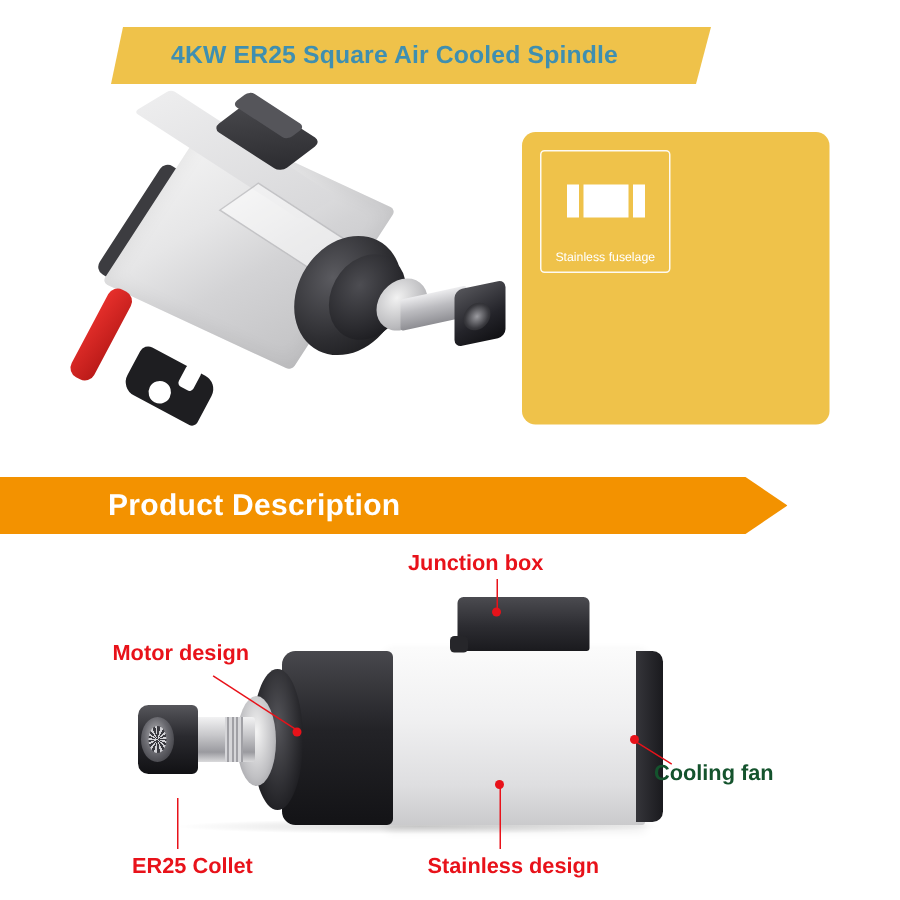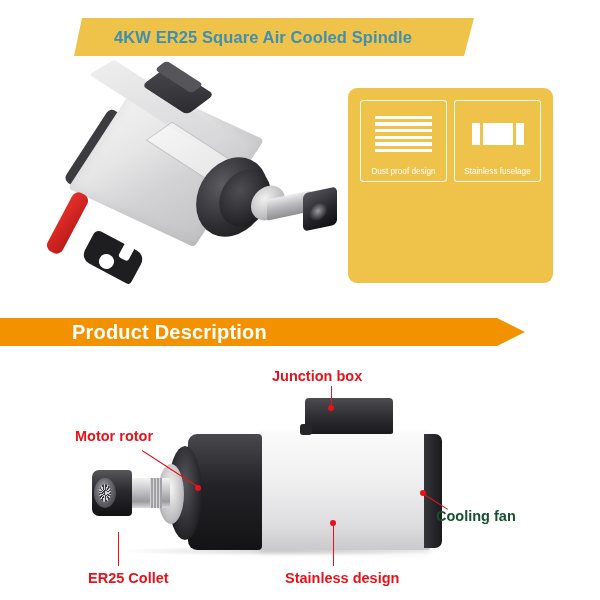--- a/index.html
+++ b/index.html
@@ -180,21 +180,21 @@
   }
   .icon-bars { display: flex; flex-direction: column; gap: 3.2px; width: 66%; }
   .icon-bars i { display: block; height: 3.4px; background: #ffffff; border-radius: .5px; }
   .icon-fuselage { display: flex; align-items: center; gap: 3px; width: 76%; justify-content: center; }
   .icon-fuselage .seg-s { width: 8px; height: 22px; background: #fff; }
   .icon-fuselage .seg-m { width: 30px; height: 22px; background: #fff; }
 
   
   .section-banner {
     position: absolute; left: 0; top: 318px;
-    width: 525px; height: 28px;
+    width: 525px; height: 38px;
     background: var(--orange, #f39200);
     clip-path: polygon(0 0, calc(100% - 28px) 0, 100% 50%, calc(100% - 28px) 100%, 0 100%);
     display: flex; align-items: center;
   }
   .section-title {
     margin-left: 72px;
     font-size: 20px; font-weight: bold; color: #ffffff;
     letter-spacing: .2px; white-space: nowrap;
   }
 
@@ -322,33 +322,20 @@
     <div class="sp-nut"></div>
     <div class="sp-nut-face"></div>
     <div class="wrench-handle"></div>
     <div class="wrench-head"></div>
     <div class="wrench-notch"></div>
     <div class="wrench-notch2"></div>
   </div>
 
   <div class="feature-grid">
 
-    <div class="feature-cell">
-      <div class="feature-icon">
-        <div class="icon-bars">
-          <i></i>
-            <i></i>
-            <i></i>
-            <i></i>
-            <i></i>
-            <i></i>
-        </div>
-      </div>
-      <div class="feature-label">Dust proof design</div>
-    </div>
 
     <div class="feature-cell">
       <div class="feature-icon">
         <div class="icon-fuselage">
           <span class="seg-s"></span>
             <span class="seg-m"></span>
             <span class="seg-s"></span>
         </div>
       </div>
       <div class="feature-label">Stainless fuselage</div>
@@ -375,21 +362,21 @@
     <div class="d-shaft-ring"></div>
     <div class="d-nut"></div>
     <div class="d-nut-face"></div>
     <div class="d-nut-slots"></div>
   </div>
 
   <div class="callout-label" style="left: 272px; top: 368px; color: rgb(232, 18, 26);">Junction box</div>
   <div class="leader leader-v" style="left: 331px; top: 386px; height: 22px; background: rgb(232, 18, 26);"></div>
   <div class="dot" style="left: 328px; top: 405px; background: rgb(232, 18, 26);"></div>
 
-  <div class="callout-label" style="left: 75px; top: 428px; color: rgb(232, 18, 26);">Motor rotor</div>
+  <div class="callout-label" style="left: 75px; top: 428px; color: rgb(232, 18, 26);">Motor design</div>
   <div class="leader-diag" style="left: 142px; top: 450px; width: 66px; transform: rotate(33deg); background: rgb(232, 18, 26);"></div>
   <div class="dot" style="left: 195px; top: 485px; background: rgb(232, 18, 26);"></div>
 
   <div class="callout-label" style="left: 436px; top: 508px; color: #14532d;">Cooling fan</div>
   <div class="leader-diag" style="left: 424px; top: 494px; width: 28px; transform: rotate(32deg); background: rgb(232, 18, 26);"></div>
   <div class="dot" style="left: 420px; top: 490px; background: rgb(232, 18, 26);"></div>
 
   <div class="callout-label" style="left: 88px; top: 570px; color: rgb(232, 18, 26);">ER25 Collet</div>
   <div class="leader leader-v" style="left: 118px; top: 532px; height: 34px; background: rgb(232, 18, 26);"></div>
 

